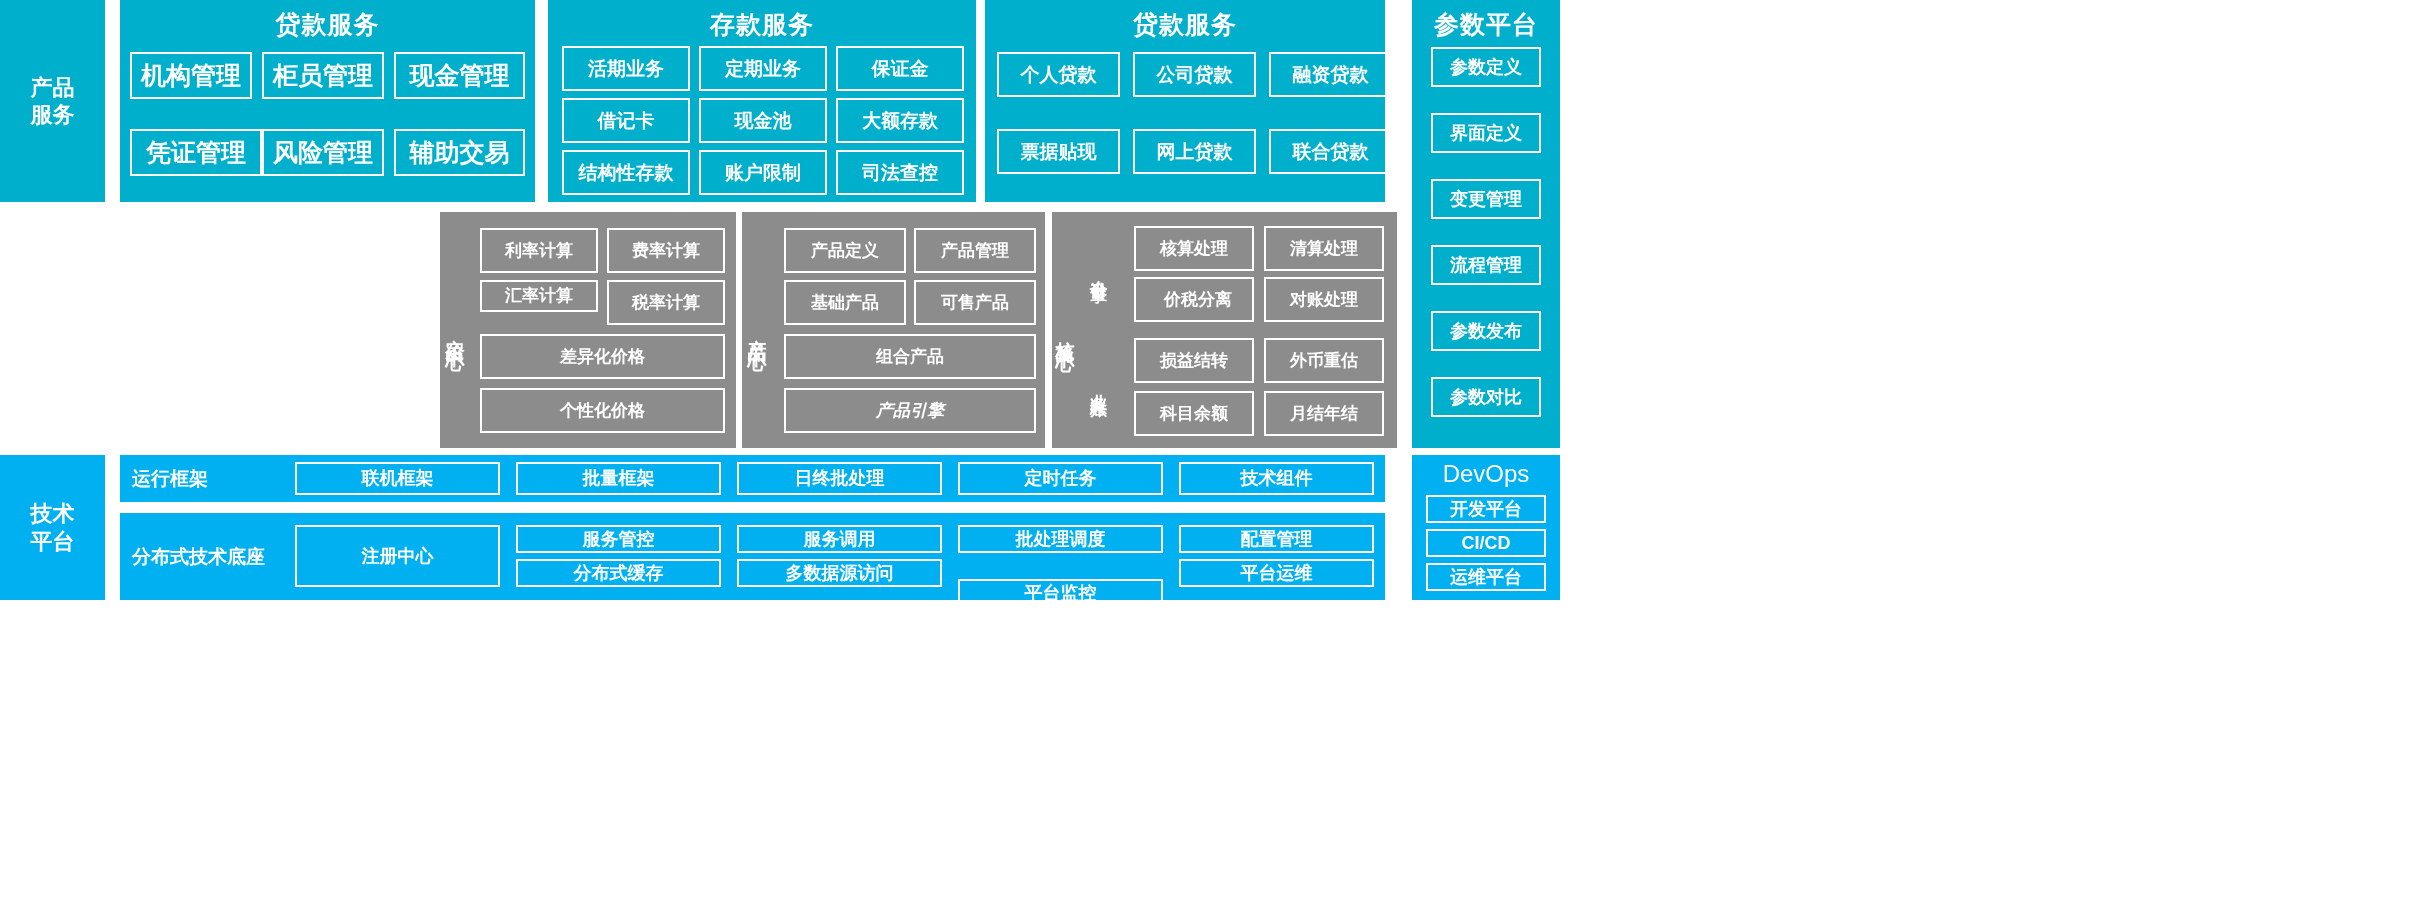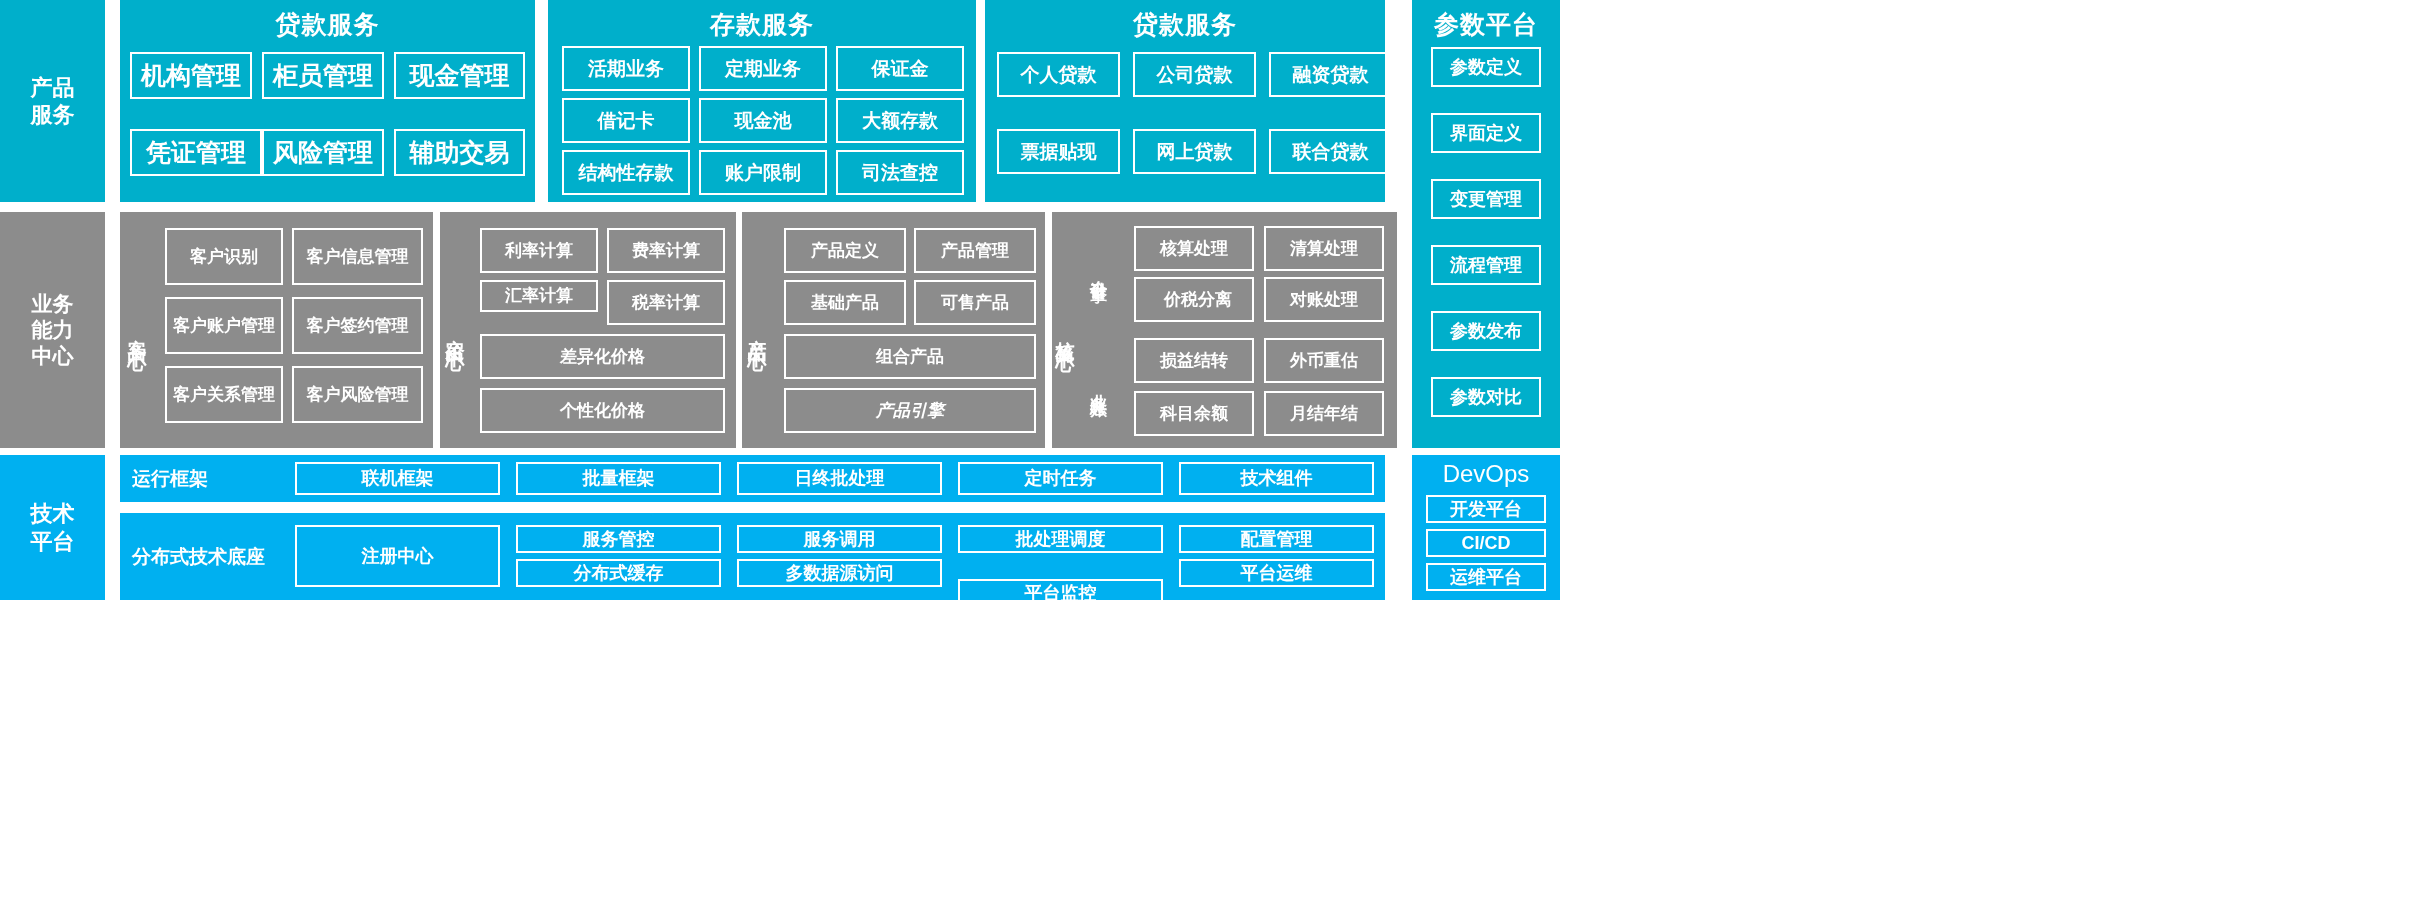--- a/index.html
+++ b/index.html
@@ -159,37 +159,21 @@
       <div class="tile" style="top:113px;">界面定义</div>
       <div class="tile" style="top:179px;">变更管理</div>
       <div class="tile" style="top:245px;">流程管理</div>
       <div class="tile" style="top:311px;">参数发布</div>
       <div class="tile" style="top:377px;">参数对比</div>
     </div>
   </div>
 
   <div class="band" id="row2">
 
-    <div class="lane-label gy" id="lane-capability">
-      <div>
-        <div>业务</div>
-        <div>能力</div>
-        <div>中心</div>
-      </div>
-    </div>
-
-    <div class="cgroup gy" id="g-cust">
-      <div class="vlabel" style="left:8px;top:50px;height:140px;">客户中心</div>
-      <div class="tile" style="left:45px;top:16px;width:118px;height:57px;">客户识别</div>
-      <div class="tile" style="left:172px;top:16px;width:131px;height:57px;">客户信息管理</div>
-      <div class="tile" style="left:45px;top:85px;width:118px;height:57px;">客户账户管理</div>
-      <div class="tile" style="left:172px;top:85px;width:131px;height:57px;">客户签约管理</div>
-      <div class="tile" style="left:45px;top:154px;width:118px;height:57px;">客户关系管理</div>
-      <div class="tile" style="left:172px;top:154px;width:131px;height:57px;">客户风险管理</div>
-    </div>
+
 
     <div class="cgroup gy" id="g-price">
       <div class="vlabel" style="left:6px;top:55px;height:130px;">定价中心</div>
       <div class="tile" style="left:40px;top:16px;width:118px;height:45px;">利率计算</div>
       <div class="tile" style="left:167px;top:16px;width:118px;height:45px;">费率计算</div>
       <div class="tile" style="left:40px;top:68px;width:118px;height:32px;">汇率计算</div>
       <div class="tile" style="left:167px;top:68px;width:118px;height:45px;">税率计算</div>
       <div class="tile" style="left:40px;top:122px;width:245px;height:45px;">差异化价格</div>
       <div class="tile" style="left:40px;top:176px;width:245px;height:45px;">个性化价格</div>
     </div>

